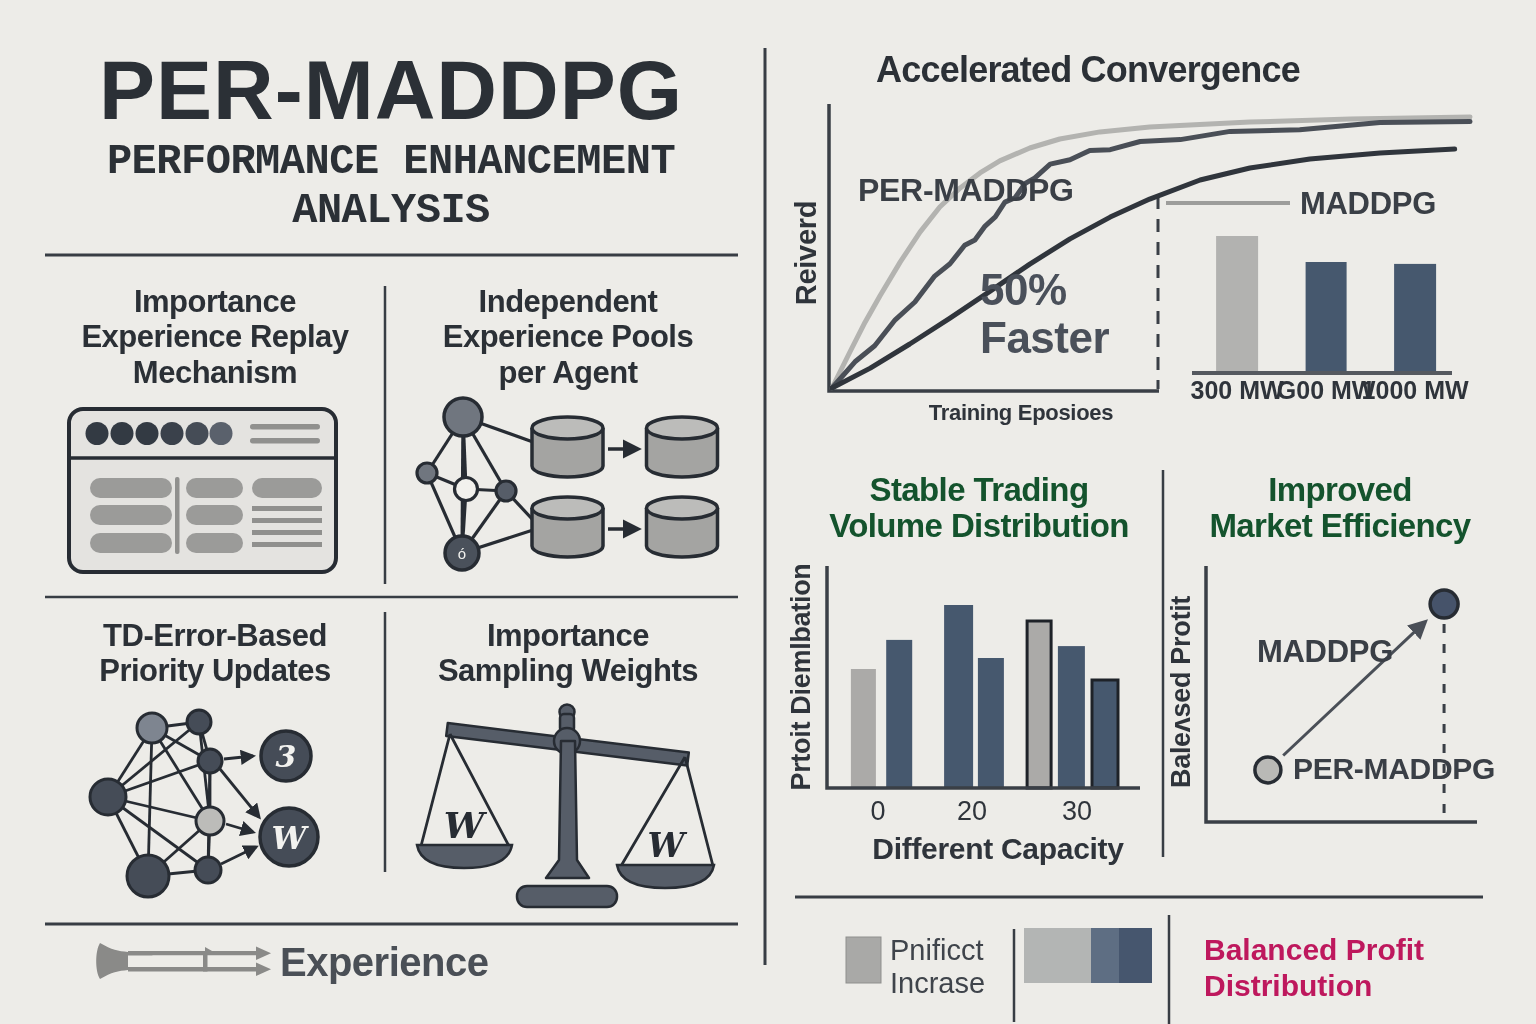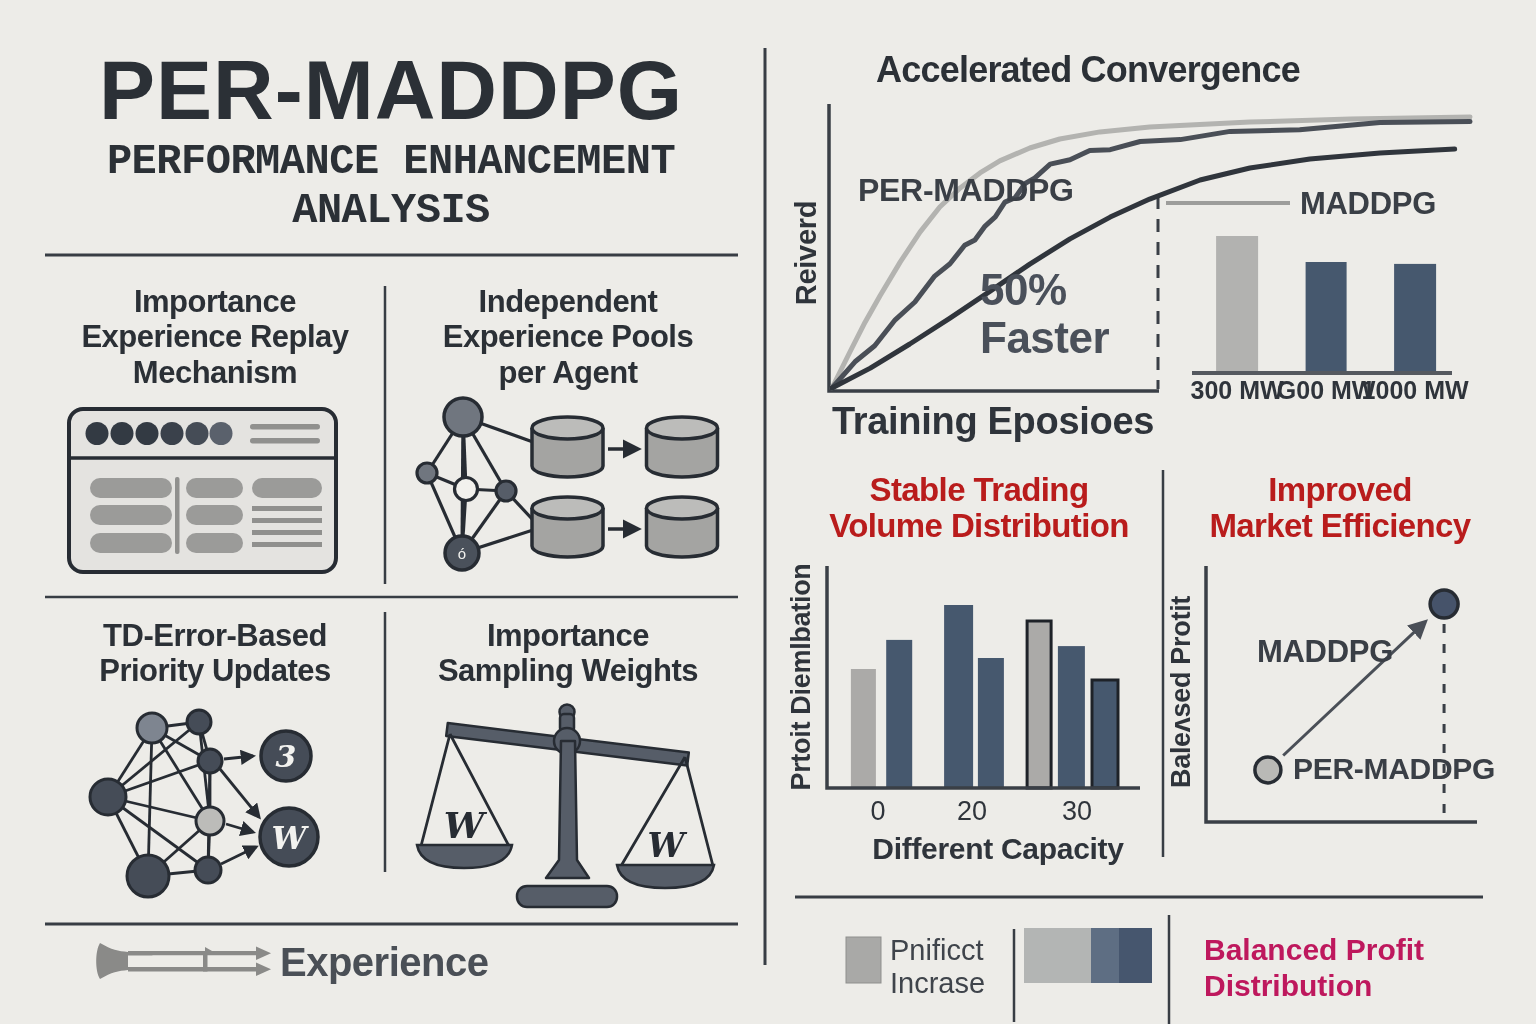--- a/index.html
+++ b/index.html
@@ -7,21 +7,21 @@
           font-family:"Liberation Sans",sans-serif;color:#272c33;}
   #art{position:absolute;left:0;top:0;}
   .txt{position:absolute;white-space:pre-line;}
   .center{text-align:center;}
   .right{}
   .vlabel{position:absolute;transform:translate(-50%,-50%) rotate(-90deg);white-space:nowrap;}
   .h-main{font-size:84px;font-weight:bold;letter-spacing:1px;color:#2b3036;line-height:1;}
   .h-sub{font-size:42px;font-weight:bold;letter-spacing:-0.5px;color:#2b3036;line-height:1.17;}
   .h-quad{font-size:31px;font-weight:bold;letter-spacing:-0.5px;color:#2b3036;line-height:1.14;}
   .h-chart{font-size:36px;font-weight:bold;letter-spacing:-0.8px;color:#2b3036;line-height:1.0;}
-  .h-chart2{font-size:31px;font-weight:bold;letter-spacing:-0.6px;color:#b91c1c;line-height:1.1;}
+  .h-chart2{font-size:31px;font-weight:bold;letter-spacing:-0.6px;color:#14532d;line-height:1.1;}
   .axis-label{font-size:29px;font-weight:600;color:#2f343b;letter-spacing:-0.3px;}
   .small-label{font-size:30px;font-weight:600;color:#3a3f46;letter-spacing:-0.3px;}
   .annotation{font-size:44px;font-weight:600;color:#4a505a;line-height:1.1;letter-spacing:-0.5px;}
   .legend-text{font-size:29px;font-weight:500;color:#3f444b;line-height:1.15;}
   .legend-text2{font-size:30px;font-weight:600;color:#be185d;line-height:1.2;}
   .exp-label{font-size:40px;font-weight:600;color:#4a4f56;letter-spacing:-0.5px;}
   text.tick{font:500 27px "Liberation Sans",sans-serif;fill:#2f343b;}
   text.cat{font:600 25px "Liberation Sans",sans-serif;fill:#2f343b;}
   .serifW{font-family:"DejaVu Serif",serif;font-style:italic;font-weight:bold;}
 </style>
@@ -252,21 +252,21 @@
 Sampling Weights</div>
 
 <div class="txt exp-label" style="left:280px;top:940px;">Experience</div>
 
 <div class="txt h-chart center" style="left:818px;top:52px;width:540px;">Accelerated Convergence</div>
 <div class="vlabel axis-label" style="left:806px;top:253px;">Reiverd</div>
 <div class="txt small-label" style="left:858px;top:172px;font-size:32px;">PER-MADDPG</div>
 <div class="txt small-label" style="left:1300px;top:186px;font-size:31px;">MADDPG</div>
 <div class="txt annotation right" style="left:980px;top:266px;width:165px;">50%
 Faster</div>
-<div class="txt axis-label center" style="left:828px;top:400px;width:330px;font-size:38px;">Training Eposioes</div>
+<div class="txt axis-label center" style="left:856px;top:400px;width:330px;font-size:22px;">Training Eposioes</div>
 
 <div class="txt h-chart2 center" style="left:795px;top:472px;width:368px;font-size:33px;">Stable Trading
 Volume Distribution</div>
 <div class="vlabel axis-label" style="left:801px;top:677px;font-size:27px;">Prtoit Diemlbation</div>
 <div class="txt axis-label center" style="left:828px;top:832px;width:340px;font-size:30px;">Different Capacity</div>
 
 <div class="txt h-chart2 center" style="left:1170px;top:472px;width:340px;font-size:33px;">Improved
 Market Efficiency</div>
 <div class="vlabel axis-label" style="left:1181px;top:692px;font-size:27px;">Baleʌsed Protit</div>
 <div class="txt small-label" style="left:1257px;top:634px;font-size:31px;">MADDPG</div>

